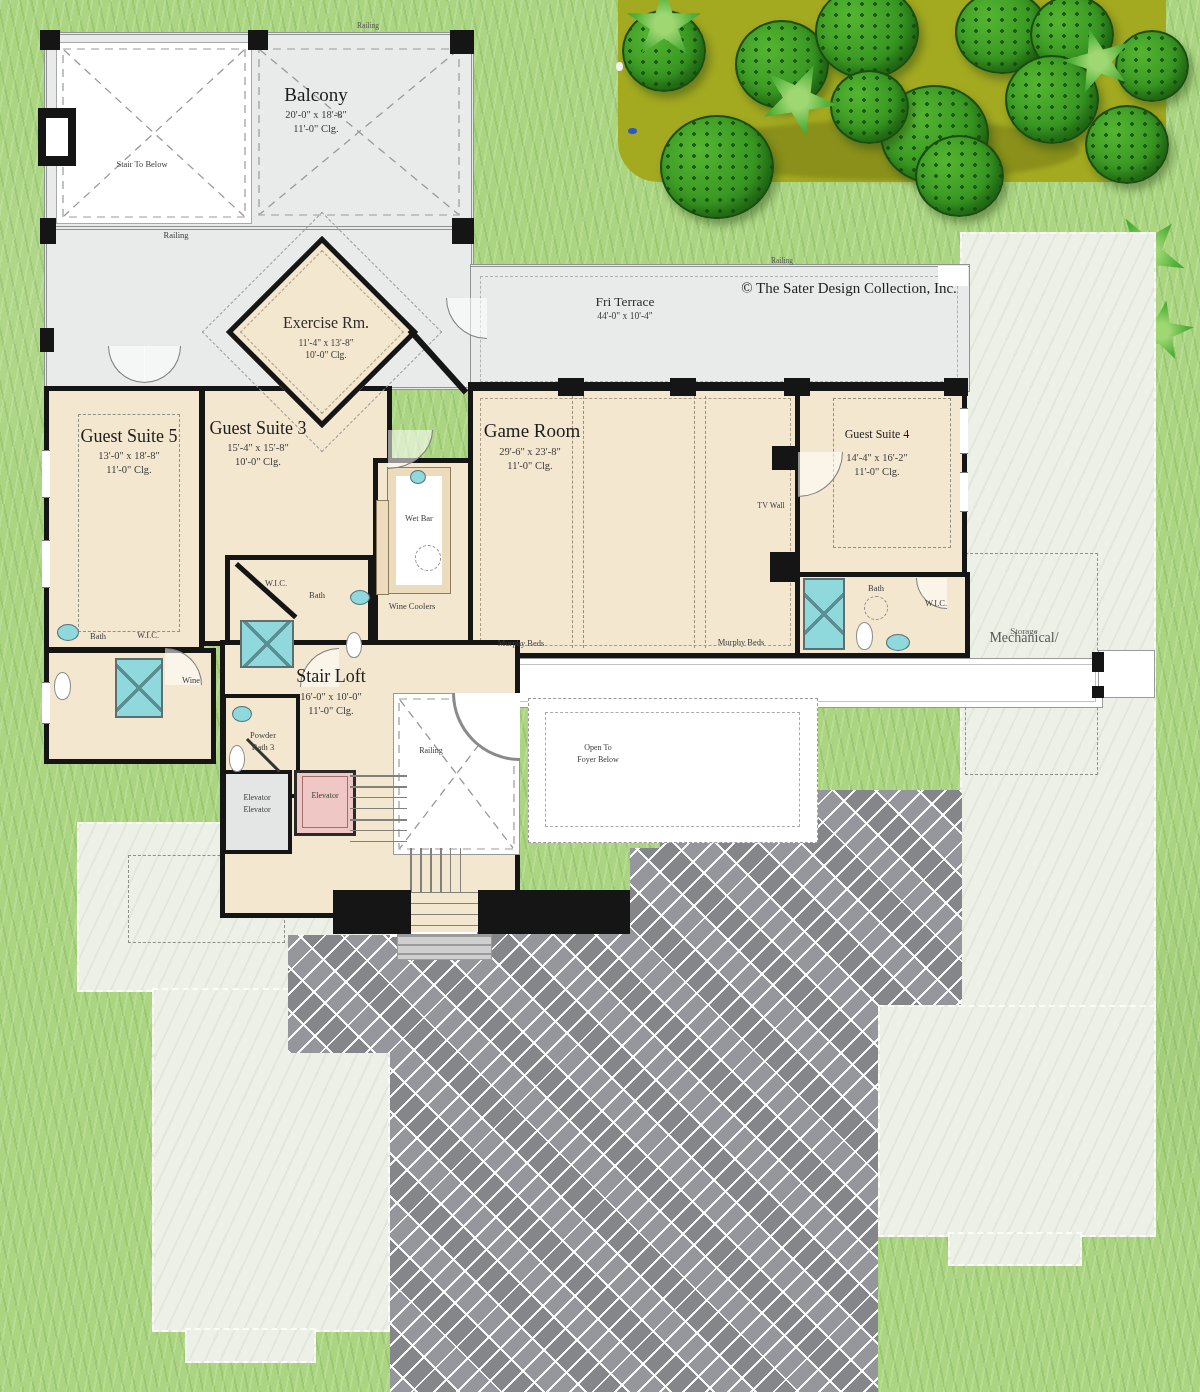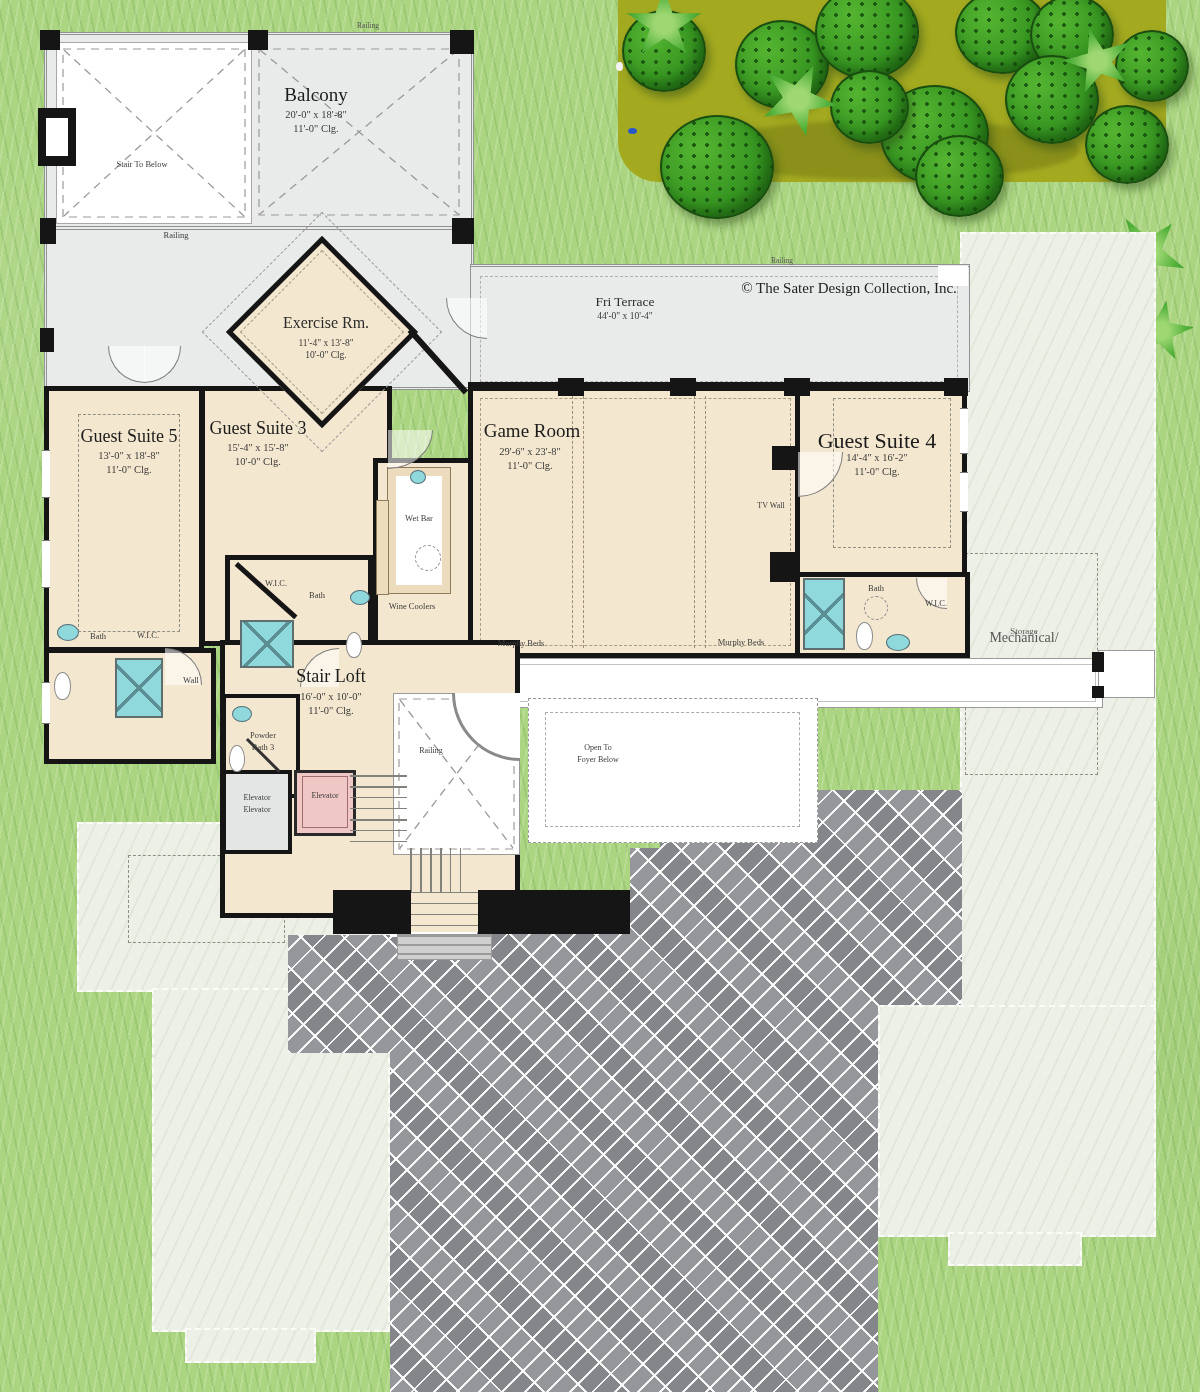--- a/index.html
+++ b/index.html
@@ -226,33 +226,33 @@
   <div class="lbl dim" style="left:326px;top:350px;font-size:9.5px">10'-0" Clg.</div>
   <div class="lbl title" style="left:129px;top:426px;font-size:18px">Guest Suite 5</div>
   <div class="lbl dim" style="left:129px;top:450px">13'-0" x 18'-8"</div>
   <div class="lbl dim" style="left:129px;top:464px">11'-0" Clg.</div>
   <div class="lbl title" style="left:258px;top:418px;font-size:18px">Guest Suite 3</div>
   <div class="lbl dim" style="left:258px;top:442px">15'-4" x 15'-8"</div>
   <div class="lbl dim" style="left:258px;top:456px">10'-0" Clg.</div>
   <div class="lbl title" style="left:532px;top:420px">Game Room</div>
   <div class="lbl dim" style="left:530px;top:446px">29'-6" x 23'-8"</div>
   <div class="lbl dim" style="left:530px;top:460px">11'-0" Clg.</div>
-  <div class="lbl title" style="left:877px;top:428px;font-size:22px">Guest Suite 4</div>
+  <div class="lbl title" style="left:877px;top:428px;font-size:12px">Guest Suite 4</div>
   <div class="lbl dim" style="left:877px;top:452px">14'-4" x 16'-2"</div>
   <div class="lbl dim" style="left:877px;top:466px">11'-0" Clg.</div>
   <div class="lbl sm" style="left:419px;top:514px">Wet Bar</div>
   <div class="lbl sm" style="left:412px;top:602px">Wine Coolers</div>
   <div class="lbl sm" style="left:771px;top:501px;font-size:8px">TV Wall</div>
   <div class="lbl sm" style="left:521px;top:639px">Murphy Beds</div>
   <div class="lbl sm" style="left:741px;top:638px">Murphy Beds</div>
   <div class="lbl sm" style="left:98px;top:632px">Bath</div>
   <div class="lbl sm" style="left:148px;top:631px">W.I.C.</div>
   <div class="lbl sm" style="left:276px;top:579px">W.I.C.</div>
   <div class="lbl sm" style="left:317px;top:591px">Bath</div>
-  <div class="lbl sm" style="left:191px;top:676px">Wall</div>
+  <div class="lbl sm" style="left:191px;top:676px">Wine</div>
   <div class="lbl sm" style="left:876px;top:584px">Bath</div>
   <div class="lbl sm" style="left:936px;top:599px">W.I.C.</div>
   <div class="lbl title" style="left:331px;top:666px;font-size:18px">Stair Loft</div>
   <div class="lbl dim" style="left:331px;top:691px">16'-0" x 10'-0"</div>
   <div class="lbl dim" style="left:331px;top:705px">11'-0" Clg.</div>
   <div class="lbl sm" style="left:263px;top:731px">Powder</div>
   <div class="lbl sm" style="left:263px;top:743px">Bath 3</div>
   <div class="lbl sm" style="left:431px;top:746px;font-size:8px">Railing</div>
   <div class="lbl sm" style="left:598px;top:743px;font-size:8px">Open To</div>
   <div class="lbl sm" style="left:598px;top:755px;font-size:8px">Foyer Below</div>

